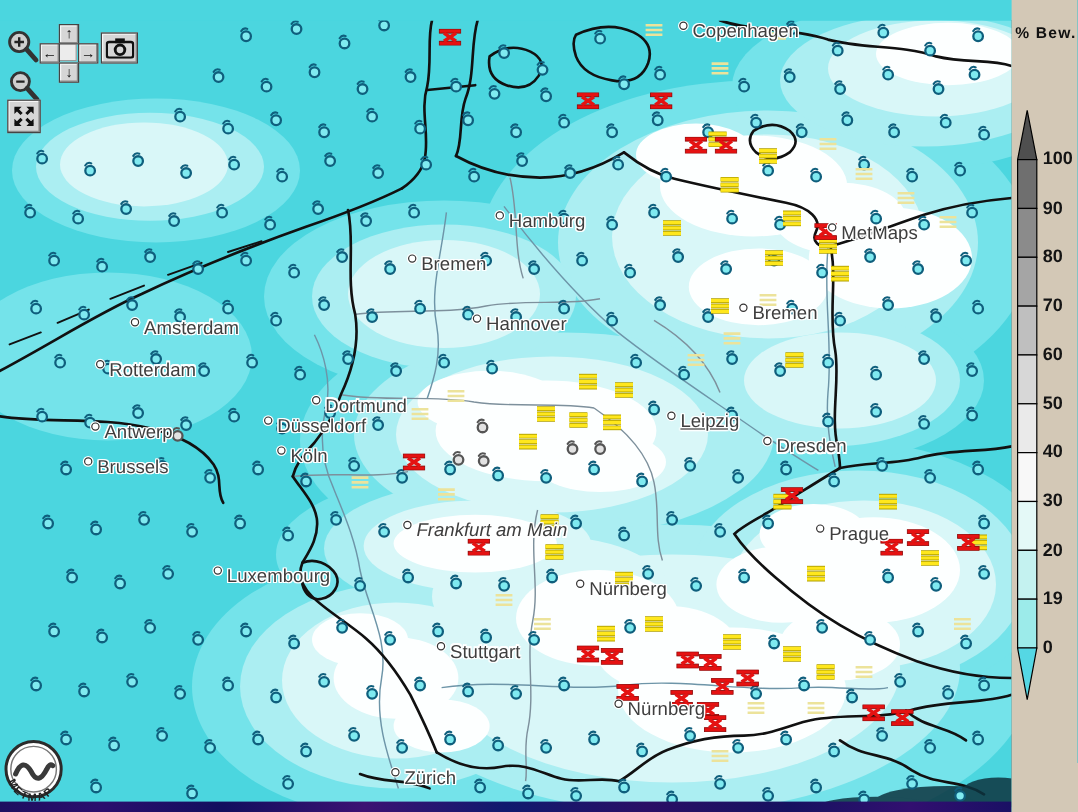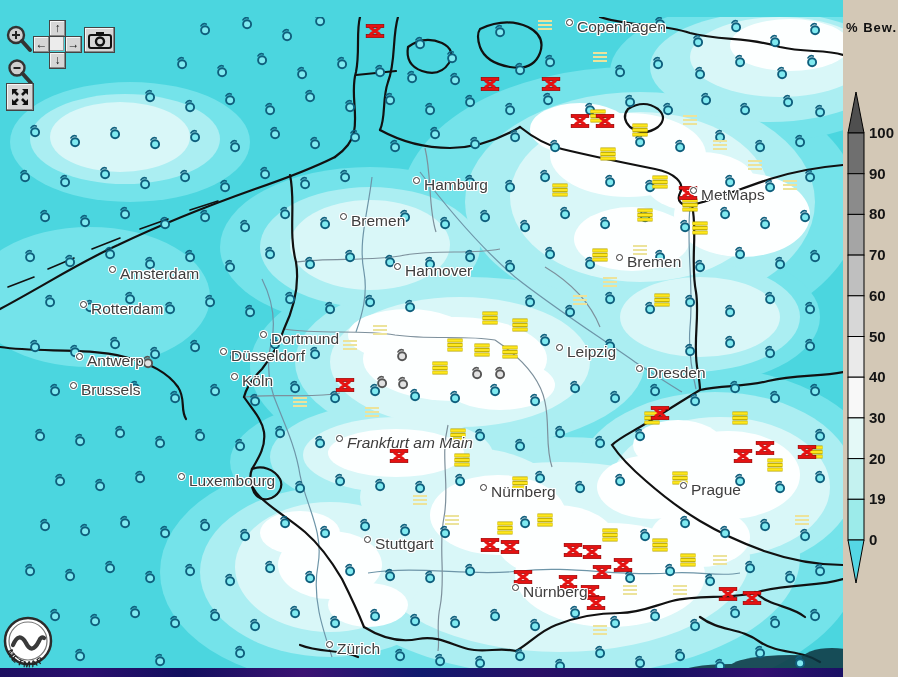--- a/index.html
+++ b/index.html
@@ -1730,23 +1730,23 @@
         <div class="city" style="left: 76px; top: 335px;"><span class="cmark"></span><span>Antwerp</span></div>
         <div class="city" style="left: 70px; top: 364px;"><span class="cmark"></span><span>Brussels</span></div>
         <div class="city" style="left: 178px; top: 455px;"><span class="cmark"></span><span>Luxembourg</span></div>
         <div class="city" style="left: 336px; top: 417px; font-style: italic;"><span class="cmark"></span><span>Frankfurt am Main</span></div>
         <div class="city" style="left: 480px; top: 466px;"><span class="cmark"></span><span>Nürnberg</span></div>
         <div class="city" style="left: 364px; top: 518px;"><span class="cmark"></span><span>Stuttgart</span></div>
         <div class="city" style="left: 512px; top: 566px;"><span class="cmark"></span><span>Nürnberg</span></div>
         <div class="city" style="left: 326px; top: 623px;"><span class="cmark"></span><span>Zürich</span></div>
         <div class="city" style="left: 690px; top: 169px;"><span class="cmark"></span><span>MetMaps</span></div>
         <div class="city" style="left: 616px; top: 236px;"><span class="cmark"></span><span>Bremen</span></div>
-        <div class="city" style="left: 556px; top: 326px;"><span class="cmark"></span><span>Leipzig</span></div>
+        <div class="city" style="left: 556px; top: 326px; text-decoration: underline;"><span class="cmark"></span><span>Leipzig</span></div>
         <div class="city" style="left: 636px; top: 347px;"><span class="cmark"></span><span>Dresden</span></div>
-        <div class="city" style="left: 680px; top: 420px; margin-top: 44px;"><span class="cmark"></span><span>Prague</span></div>
+        <div class="city" style="left: 680px; top: 420px;"><span class="cmark"></span><span>Prague</span></div>
       </div>
 
     <div class="icononly" style="left:5px;top:8px;" title="">
       <svg width="28" height="30">
           <circle cx="11" cy="10" r="8" fill="#cfcfcf" stroke="#333" stroke-width="2.4"></circle>
           <path d="M17,16 L25,25" stroke="#333" stroke-width="4" stroke-linecap="round"></path>
           <path d="M7,10 h8 M11,6 v8" stroke="#222" stroke-width="2"></path>
           <g></g>
         </svg>
     </div>

